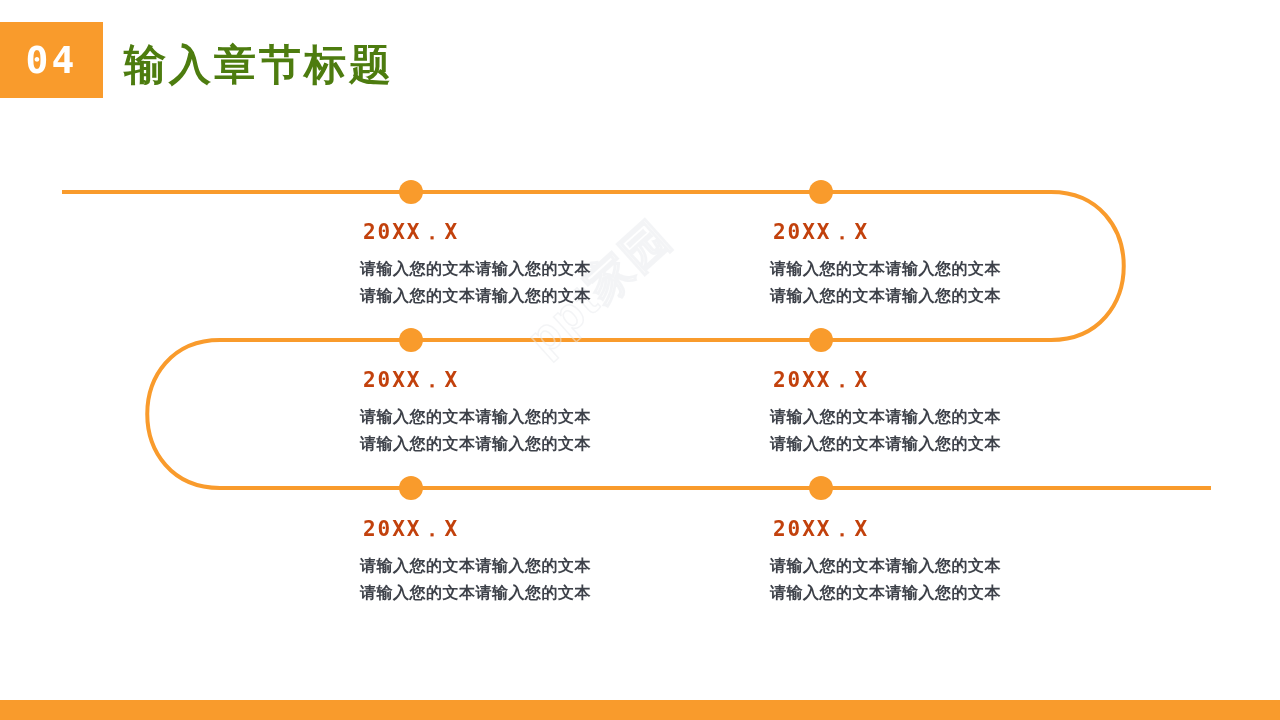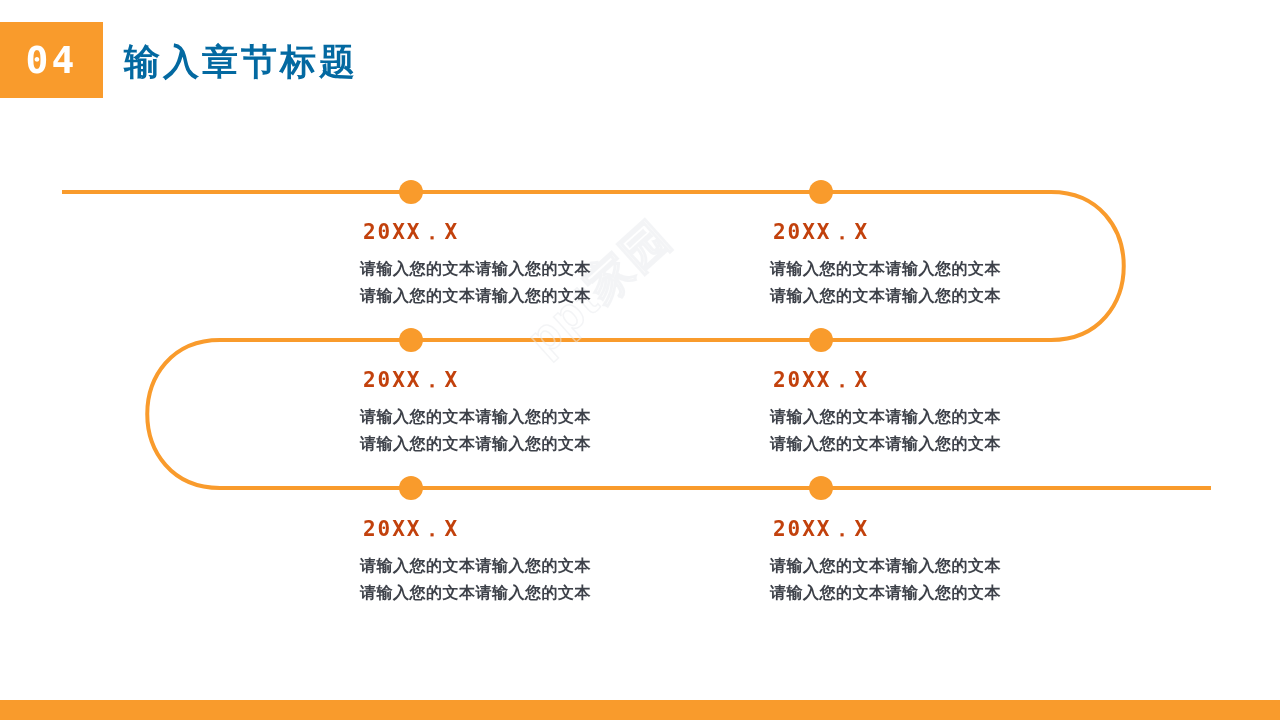--- a/index.html
+++ b/index.html
@@ -40,23 +40,23 @@
     font-size: 38px;
     font-weight: bold;
     letter-spacing: 3px;
     font-family: "DejaVu Sans Mono", "Liberation Mono", monospace;
     line-height: 1;
   }
   .page-title {
     position: absolute;
     left: 124px;
     top: 40px;
-    font-size: 36px;
-    font-weight: bold;
-    color: #0369a1;
+    font-size: 42px;
+    font-weight: bold;
+    color: #4d7c0f;
     letter-spacing: 3px;
     line-height: 1.2;
     white-space: nowrap;
   }
 
   
   .timeline-svg {
     position: absolute;
     left: 0;
     top: 0;

